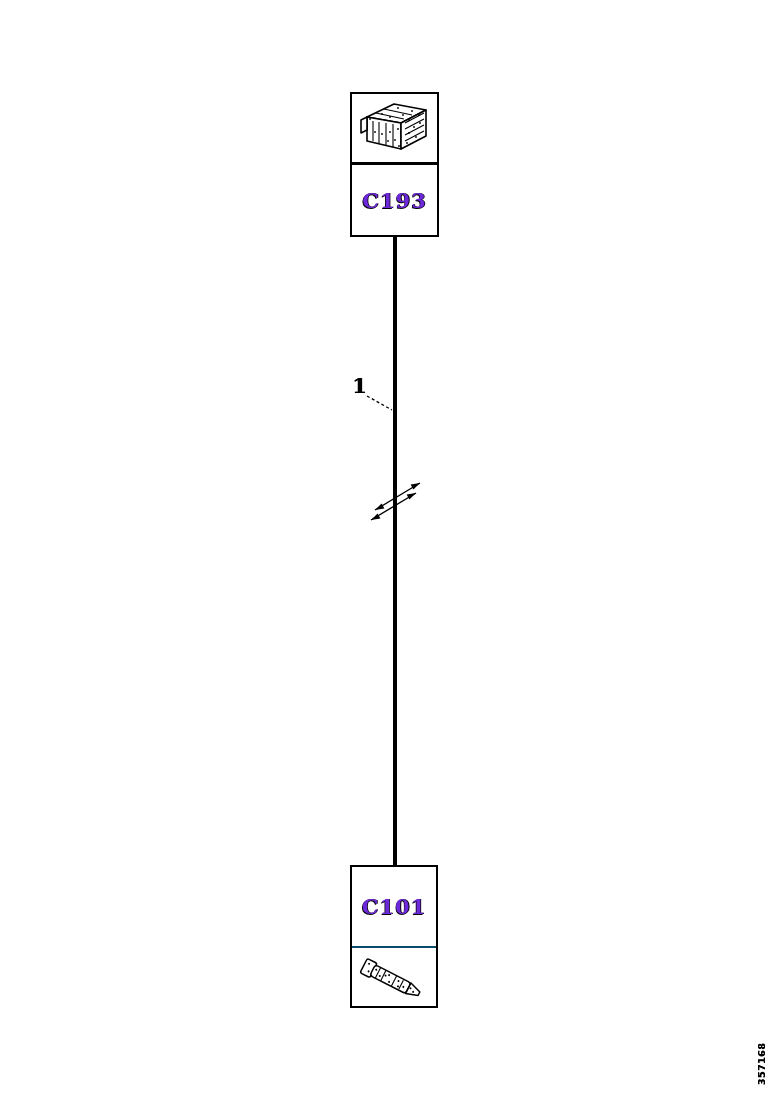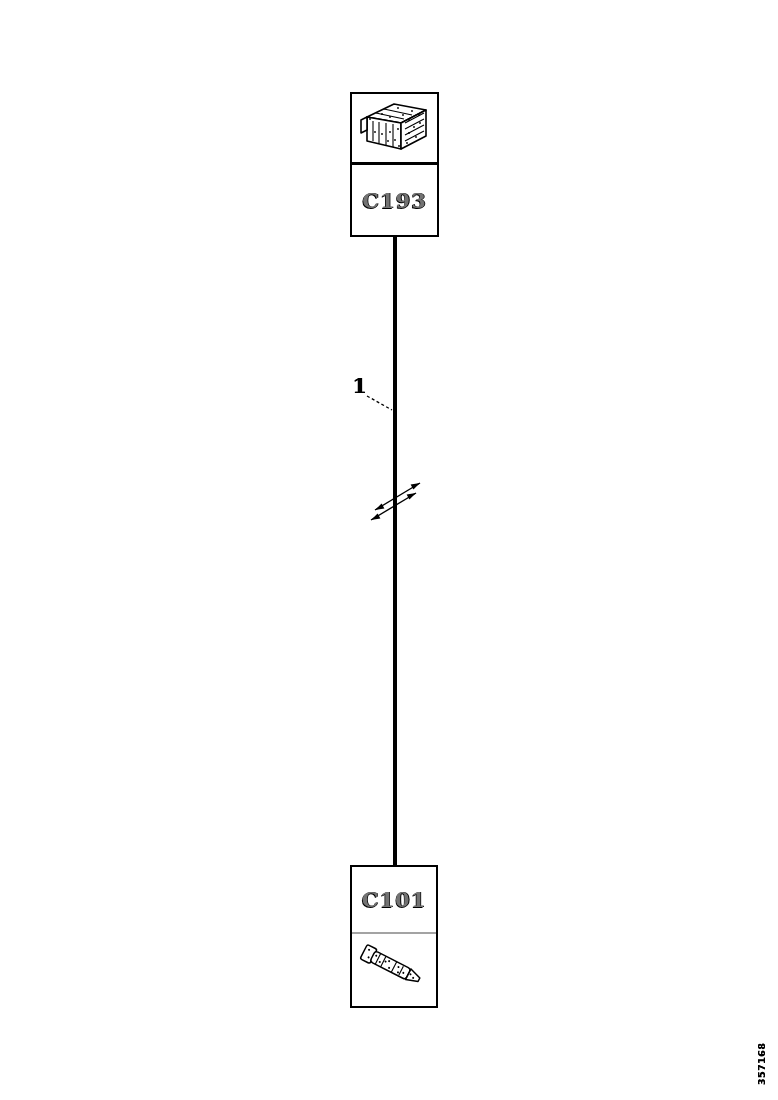--- a/index.html
+++ b/index.html
@@ -32,27 +32,27 @@
   .box-bottom { left: 350px; top: 865px; width: 88px; height: 143px; }
   .cell {
     box-sizing: border-box;
     display: flex;
     align-items: center;
     justify-content: center;
     overflow: hidden;
   }
   .box-top .image-cell { height: 71px; border-bottom: 3px solid #000; }
   .box-top .label-cell { height: 70px; }
-  .box-bottom .label-cell { height: 67px; border-bottom: 2px solid #a3a3a3; }
+  .box-bottom .label-cell { height: 81px; border-bottom: 2px solid #0c4a6e; }
   .box-bottom .image-cell { height: 68px; }
   .connector-label {
     font-size: 21px;
     font-weight: bold;
     letter-spacing: 1px;
-    color: #737373;
+    color: #6d28d9;
     text-shadow: 0.9px 0 0 #000, -0.6px 0.5px 0 #000;
     user-select: none;
   }
   .callout {
     position: absolute;
     left: 352px;
     top: 373px;
     font-size: 21px;
     font-weight: bold;
     color: #000;

